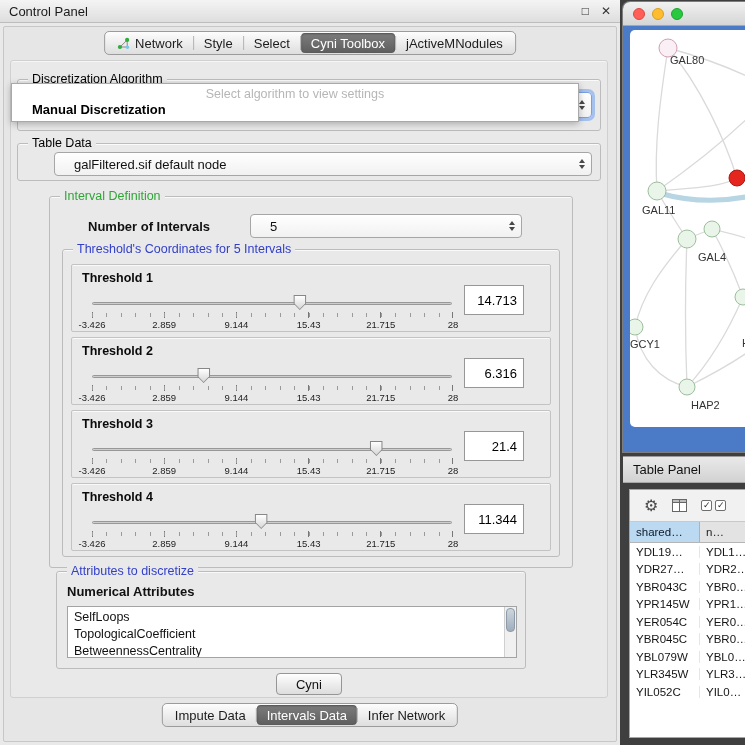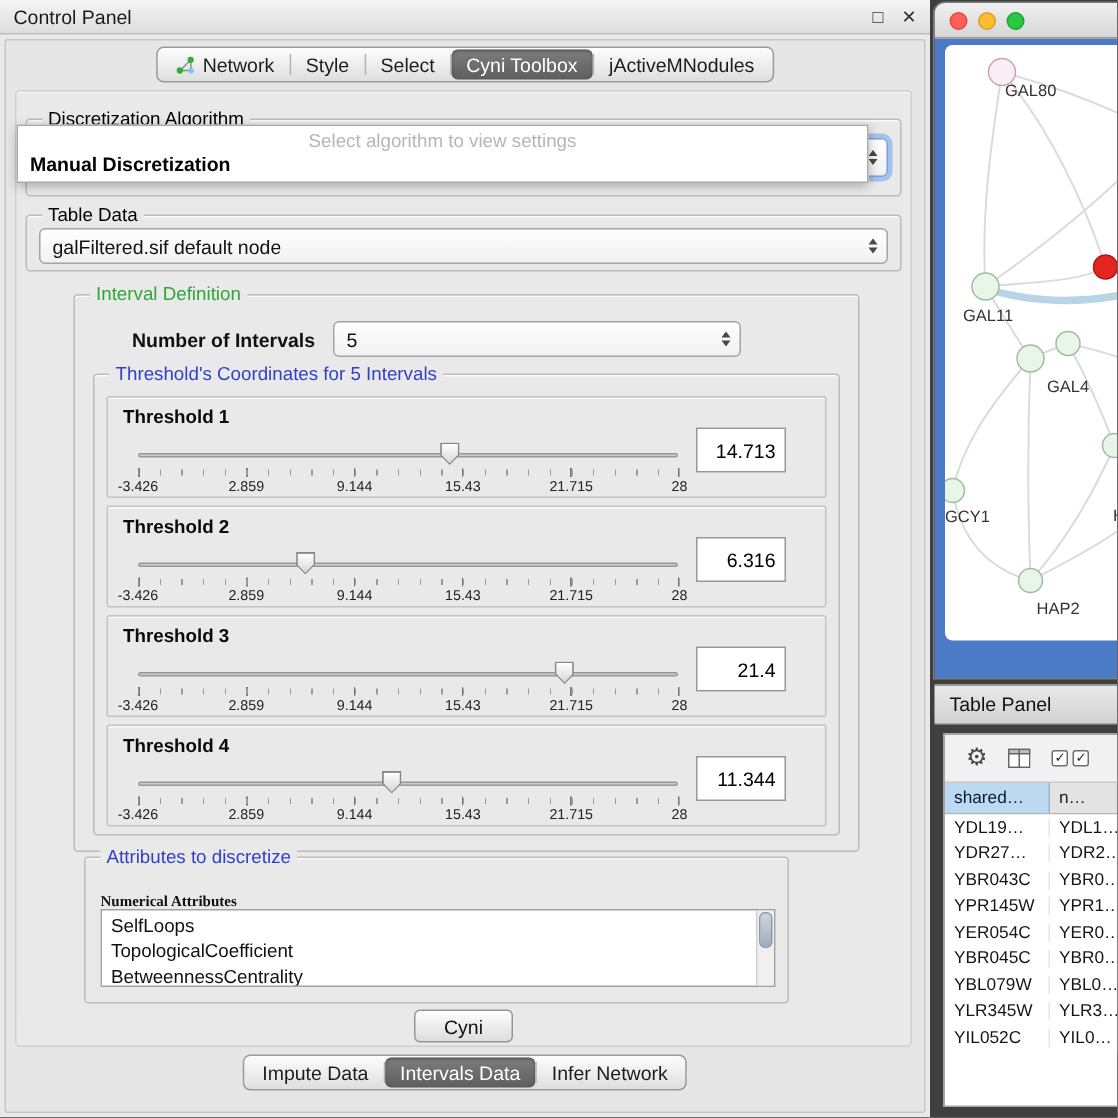--- a/index.html
+++ b/index.html
@@ -26,33 +26,33 @@
   
   .content{position:absolute;left:10px;top:60px;width:598px;height:638px;background:#e9e9e9;border:1px solid #d0d0d0;border-radius:3px;box-shadow:inset 0 1px 0 #f6f6f6;}
 
   .group{position:absolute;border:1px solid #bcbcbc;border-radius:3px;box-shadow:inset 0 1px 0 rgba(255,255,255,.75);}
   .group-title{position:absolute;top:-8px;left:10px;background:#e9e9e9;padding:0 4px;font-size:12.5px;line-height:14px;white-space:nowrap;}
   .t-black{color:#000;}
   .t-green{color:#2fa636;}
   .t-blue{color:#3340c8;}
   .bold{font-weight:bold;}
 
-  .combo{position:absolute;background:linear-gradient(#ffffff,#f1f1f1);border:1px solid #a6a6a6;border-radius:4px;display:flex;align-items:center;padding:0 20px 0 8px;font-size:13px;color:#111;}
+  .combo{position:absolute;background:linear-gradient(#ffffff,#f1f1f1);border:1px solid #a6a6a6;border-radius:4px;display:flex;align-items:center;padding:0 20px 0 19px;font-size:13px;color:#111;margin-left:28px;}
   .combo-text{white-space:nowrap;overflow:hidden;}
   .arrows{position:absolute;right:6px;top:50%;transform:translateY(-50%);display:flex;flex-direction:column;align-items:center;gap:2px;}
   .arrows i{display:block;width:0;height:0;border-left:3.5px solid transparent;border-right:3.5px solid transparent;}
   .arrows .up{border-bottom:4.5px solid #484848;}
   .arrows .dn{border-top:4.5px solid #484848;}
 
   
   .algo-group{left:6px;top:18px;width:584px;height:52px;}
   .algo-combo{left:8px;top:12px;right:8px;height:26px;box-shadow:0 0 0 3px rgba(110,160,240,.55);border-color:#7aa0e0;}
   .algo-overlay{position:absolute;left:0;top:22px;width:568px;background:#fff;border:1px solid #a9a9a9;box-shadow:0 2px 7px rgba(0,0,0,.28);z-index:10;padding-bottom:3px;}
   .dd-placeholder{text-align:center;color:#b6b6b6;font-size:12.5px;padding:3px 0 1px;}
-  .dd-item{font-size:13px;line-height:16px;padding-left:8px;color:#000;}
+  .dd-item{font-size:13px;line-height:16px;padding-left:20px;color:#000;}
 
   
   .td-group{left:6px;top:82px;width:584px;height:38px;}
   .td-combo{left:8px;top:8px;right:8px;height:24px;}
 
   
   .interval-group{left:38px;top:135px;width:524px;height:372px;}
   .noi-label{position:absolute;left:38px;top:22px;font-size:13px;font-weight:bold;color:#111;}
   .noi-spinner{left:172px;top:17px;width:272px;height:24px;}
   .th-group{left:12px;top:52px;width:498px;height:308px;}
@@ -65,21 +65,21 @@
   .thumb::before{content:"";position:absolute;inset:0;background:#878787;clip-path:polygon(0 0,100% 0,100% 55%,50% 100%,0 55%);}
   .thumb::after{content:"";position:absolute;inset:1px;background:linear-gradient(#ffffff,#d6d6d6);clip-path:polygon(0 0,100% 0,100% 55%,50% 100%,0 55%);}
   .ticks-major{position:absolute;left:20px;top:47px;width:361px;height:6px;background:repeating-linear-gradient(to right,#777 0 1px,transparent 1px 72px);}
   .ticks-minor{position:absolute;left:20px;top:48px;width:361px;height:4px;background:repeating-linear-gradient(to right,#9a9a9a 0 1px,transparent 1px 14.44px);}
   .scale{position:absolute;left:20px;top:54px;width:361px;height:11px;font-size:9.5px;color:#222;}
   .scale-num{position:absolute;transform:translateX(-50%);white-space:nowrap;}
   .th-value{position:absolute;right:26px;top:20px;width:60px;height:30px;background:#fff;border:1px solid #979797;display:flex;align-items:center;justify-content:flex-end;padding-right:6px;font-size:13px;color:#000;}
 
   
   .attr-group{left:45px;top:510px;width:470px;height:98px;}
-  .attr-sub{position:absolute;left:10px;top:24px;font-size:10px;color:#111;font-family:Liberation Serif, serif;}
+  .attr-sub{position:absolute;left:10px;top:12px;font-size:13px;color:#111;}
   .listbox{position:absolute;left:10px;top:34px;width:450px;height:52px;background:#fff;border:1px solid #a3a3a3;overflow:hidden;}
   .attr-items{list-style:none;padding:2px 0 0 6px;font-size:12.5px;line-height:17px;color:#111;}
   .vscroll{position:absolute;right:0;top:0;width:12px;height:100%;background:#f0f0f0;border-left:1px solid #cfcfcf;}
   .vthumb{position:absolute;left:1px;top:1px;width:9px;height:24px;border-radius:4px;background:linear-gradient(#cfd6de,#9fadbc);border:1px solid #8d9aa8;}
 
   .apply-btn{position:absolute;top:612px;left:50%;margin-left:-33px;width:66px;height:22px;background:linear-gradient(#fefefe,#dddddd);border:1px solid #969696;border-radius:4px;font-size:13px;font-family:"Liberation Sans",sans-serif;color:#111;}
 
   
   .network-window{position:absolute;left:623px;top:2px;width:122px;height:450px;border-top-left-radius:7px;overflow:hidden;box-shadow:0 0 0 1px #7d7d7d;}
   .nw-titlebar{position:absolute;left:0;top:0;right:0;height:24px;background:linear-gradient(#f1f1f1,#d5d5d5);border-bottom:1px solid #a7a7a7;display:flex;align-items:center;gap:7px;padding-left:10px;}

